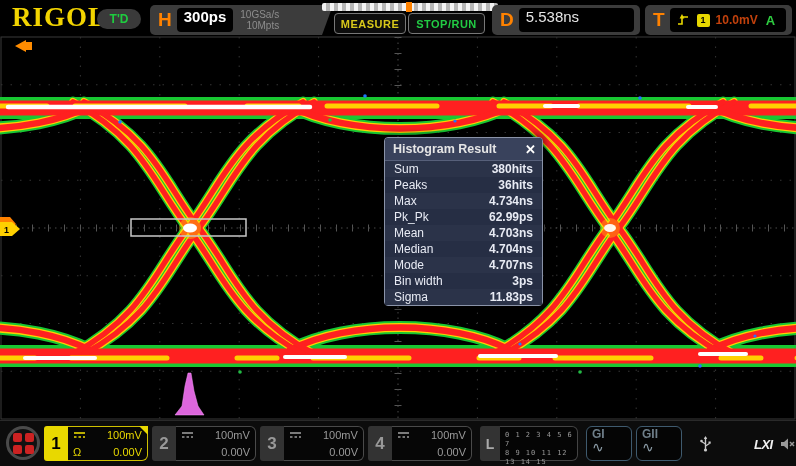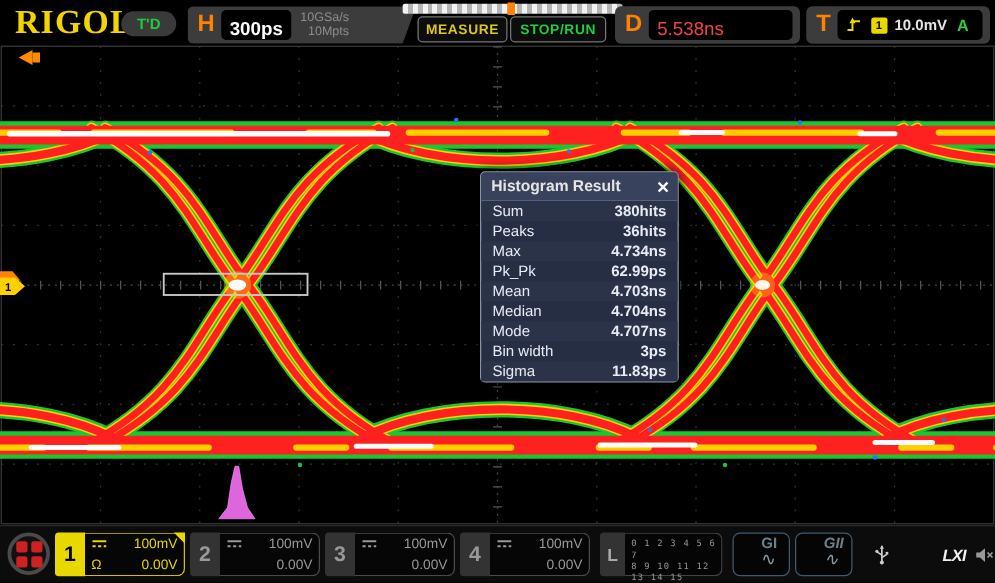--- a/index.html
+++ b/index.html
@@ -9,40 +9,40 @@
   
   .header{position:absolute;left:0;top:0;width:796px;height:36px;background:#000;z-index:5;}
   .brand{position:absolute;left:12px;top:2px;font-family:"Liberation Serif",serif;
          font-weight:bold;font-size:27px;color:#f2d400;letter-spacing:1px;}
   .td-pill{position:absolute;left:97px;top:9px;width:44px;height:20px;border-radius:11px;
            background:#3a3a3a;color:#1ecc3f;font-weight:bold;font-size:12px;
            display:flex;align-items:center;justify-content:center;}
   .panel{position:absolute;top:5px;height:30px;background:#3c3c3c;border-radius:5px;
          display:flex;align-items:center;padding:0 6px;box-sizing:border-box;}
   .panel .plabel{color:#ff8200;font-weight:bold;font-size:19px;margin:0 5px 0 2px;}
-  .blackbox{background:#000;border-radius:4px;height:24px;display:flex;align-items:flex-end;
+  .blackbox{background:#000;border-radius:4px;height:24px;display:flex;align-items:flex-start;
             padding:0 7px;box-sizing:border-box;}
   .h-panel{left:150px;width:183px;clip-path:polygon(0 0,100% 0,94% 100%,0 100%);}
   .h-scale{color:#fff;font-weight:bold;font-size:15px;}
   .h-rate{margin-left:7px;text-align:right;color:#8d8d8d;font-size:10px;line-height:11px;}
   .timeline{position:absolute;left:322px;top:3px;width:176px;height:8px;border-radius:2px;
             background:repeating-linear-gradient(90deg,#f2f2f2 0 4px,#b5b5b5 4px 8px);}
   .timeline .tmark{position:absolute;left:84px;top:-1px;width:6px;height:10px;background:#ff8200;}
   .hbtn{position:absolute;top:13px;height:21px;border:1.5px solid #777;border-radius:4px;
         background:#0d0d0d;display:flex;align-items:center;justify-content:center;
         font-weight:bold;font-size:11px;letter-spacing:.5px;box-sizing:border-box;}
   .measure-btn{left:334px;width:72px;color:#d8c81a;}
   .stoprun-btn{left:408px;width:77px;color:#22cc44;}
   .d-panel{left:492px;width:148px;}
-  .d-value{color:#ef4444;font-size:15px;}
+  .d-value{color:#e5e5e5;font-size:15px;}
   .t-panel{left:645px;width:147px;}
   .t-inner{display:flex;align-items:center;gap:6px;flex:1;}
   .src-badge{width:13px;height:13px;background:#e8d800;border-radius:2px;color:#000;
              font-size:9px;font-weight:bold;display:flex;align-items:center;justify-content:center;}
-  .t-level{color:#e5e5e5;font-weight:bold;font-size:12px;}
+  .t-level{color:#c2410c;font-weight:bold;font-size:12px;}
   .t-mode{color:#2ecc40;font-weight:bold;font-size:13px;margin-left:2px;}
 
   
   .plot{position:absolute;left:0;top:36px;width:796px;height:384px;}
   svg{display:block;}
   .tg{stroke:#18c832;fill:none;stroke-linecap:round;}
   .ty{stroke:#ffd000;fill:none;stroke-linecap:round;}
   .tr{stroke:#ff2020;fill:none;stroke-linecap:round;}
   .tw{stroke:#ffffff;fill:none;stroke-linecap:round;}
 
@@ -83,21 +83,21 @@
                    border-left:9px solid transparent;border-top:9px solid #e8d800;}
   .ch:not(.active) .badge{background:#333;color:#999;}
   .dcicon{display:inline-block;}
   .ltile{position:absolute;left:480px;top:5px;width:98px;height:35px;display:flex;}
   .ltile .badge{width:20px;background:#333;color:#aaa;font-weight:bold;font-size:14px;
                 display:flex;align-items:center;justify-content:center;border-radius:3px 0 0 3px;}
   .ltile .body{flex:1;border:1px solid #444;border-left:none;border-radius:0 6px 6px 0;
                background:#050505;color:#999;font-family:"DejaVu Sans Mono",monospace;
                font-size:7px;line-height:9px;padding:4px 4px 0 5px;letter-spacing:1px;box-sizing:border-box;}
   .gtile{position:absolute;top:5px;width:46px;height:35px;border:1.5px solid #3f5a6e;
-         border-radius:6px;box-sizing:border-box;padding:1px 22px;color:#6f7f8a;background:#050505;}
+         border-radius:6px;box-sizing:border-box;padding:1px 5px;color:#6f7f8a;background:#050505;}
   .gtile .glabel{font-weight:bold;font-size:12px;line-height:13px;}
   .gtile .gwave{font-size:14px;line-height:13px;color:#8a9aa5;}
   .status-group{position:absolute;left:700px;top:8px;height:30px;display:flex;
                 align-items:center;gap:7px;}
   .lxi{color:#f0f0f0;font-weight:bold;font-style:italic;font-size:13px;letter-spacing:-.5px;margin-left:36px;}
   .ftime{color:#eee;font-weight:bold;font-size:13px;}
 </style>
 </head>
 <body>
 
@@ -392,21 +392,21 @@
       <span class="body">
         <span>0 1 2 3 4 5 6 7</span><br>
         <span>8 9 10 11 12 13 14 15</span>
       </span>
     </div>
 
     <div class="gtile" style="left:586px;">
       <div class="glabel">GI</div>
       <div class="gwave">∿</div>
     </div>
-    <div class="gtile" style="left:636px;font-style:italic;">
+    <div class="gtile" style="left:636px;">
       <div class="glabel">GII</div>
       <div class="gwave">∿</div>
     </div>
 
     <div class="status-group">
       <span>
         <svg width="11" height="16" viewBox="0 0 11 16">
           <line x1="5.5" y1="1" x2="5.5" y2="14" stroke="#ccc" stroke-width="1.4"></line>
           <polygon points="5.5,0 3.8,3 7.2,3" fill="#ccc"></polygon>
           <line x1="5.5" y1="8" x2="1.5" y2="5.5" stroke="#ccc" stroke-width="1.2"></line>

